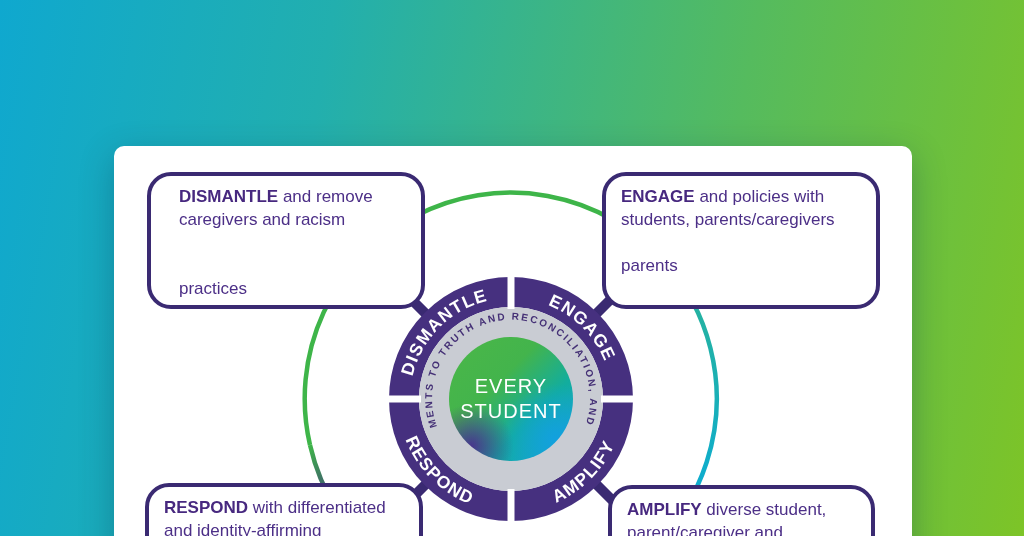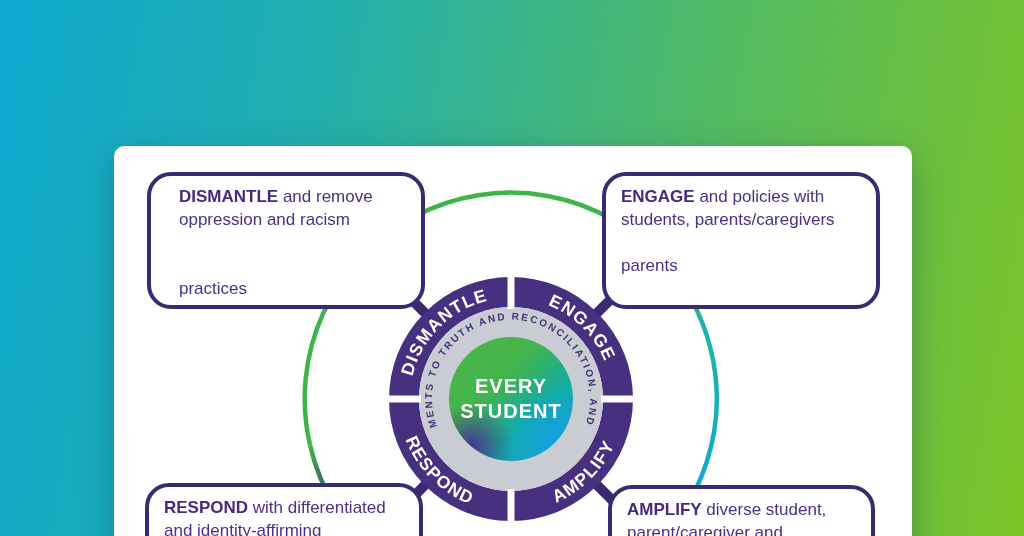--- a/index.html
+++ b/index.html
@@ -16,21 +16,21 @@
   .diagram-svg{position:absolute;left:0;top:0;}
   .center-circle{
     position:absolute;left:335px;top:191px;width:124px;height:124px;border-radius:50%;
     display:flex;flex-direction:column;align-items:center;justify-content:center;
     background:
       radial-gradient(55% 55% at 18% 88%, rgba(74,47,142,.95) 0%, rgba(74,47,142,0) 62%),
       radial-gradient(62% 62% at 86% 82%, rgba(18,160,224,.95) 0%, rgba(18,160,224,0) 72%),
       linear-gradient(135deg,#4bb748 0%,#43b44c 38%,#12ad9e 66%,#16a3d8 100%);
   }
   .center-title{
-    color:#ffffff;font-weight:bold;font-size:20px;line-height:25px;
+    color:#ffffff;font-weight:normal;font-size:20px;line-height:25px;
     letter-spacing:1px;text-align:center;
   }
   .box{
     position:absolute;background:#ffffff;border:4.5px solid #3a2a72;border-radius:24px;
     box-sizing:border-box;padding:9px 15px;
   }
   .box-dismantle{left:33px;top:26px;width:278px;height:137px;padding-left:28px;}
   .box-engage{left:488px;top:26px;width:278px;height:137px;}
   .box-respond{left:31px;top:337px;width:278px;height:196px;}
   .box-amplify{left:494px;top:339px;width:267px;height:194px;}
@@ -99,21 +99,21 @@
     </text>
   </svg>
 
   <div class="center-circle">
     <div class="center-title">EVERY</div>
     <div class="center-title">STUDENT</div>
   </div>
 
   <div class="box box-dismantle">
     <p><b>DISMANTLE</b><span> and remove</span><br>
-      <span>oppression and racism</span><br>
+      <span>caregivers and racism</span><br>
       <br>
       <br>
       <span>practices</span>
     </p>
   </div>
 
   <div class="box box-engage">
     <p><b>ENGAGE</b><span> and policies with</span><br>
       <span>students, parents/caregivers</span><br>
       <br>

